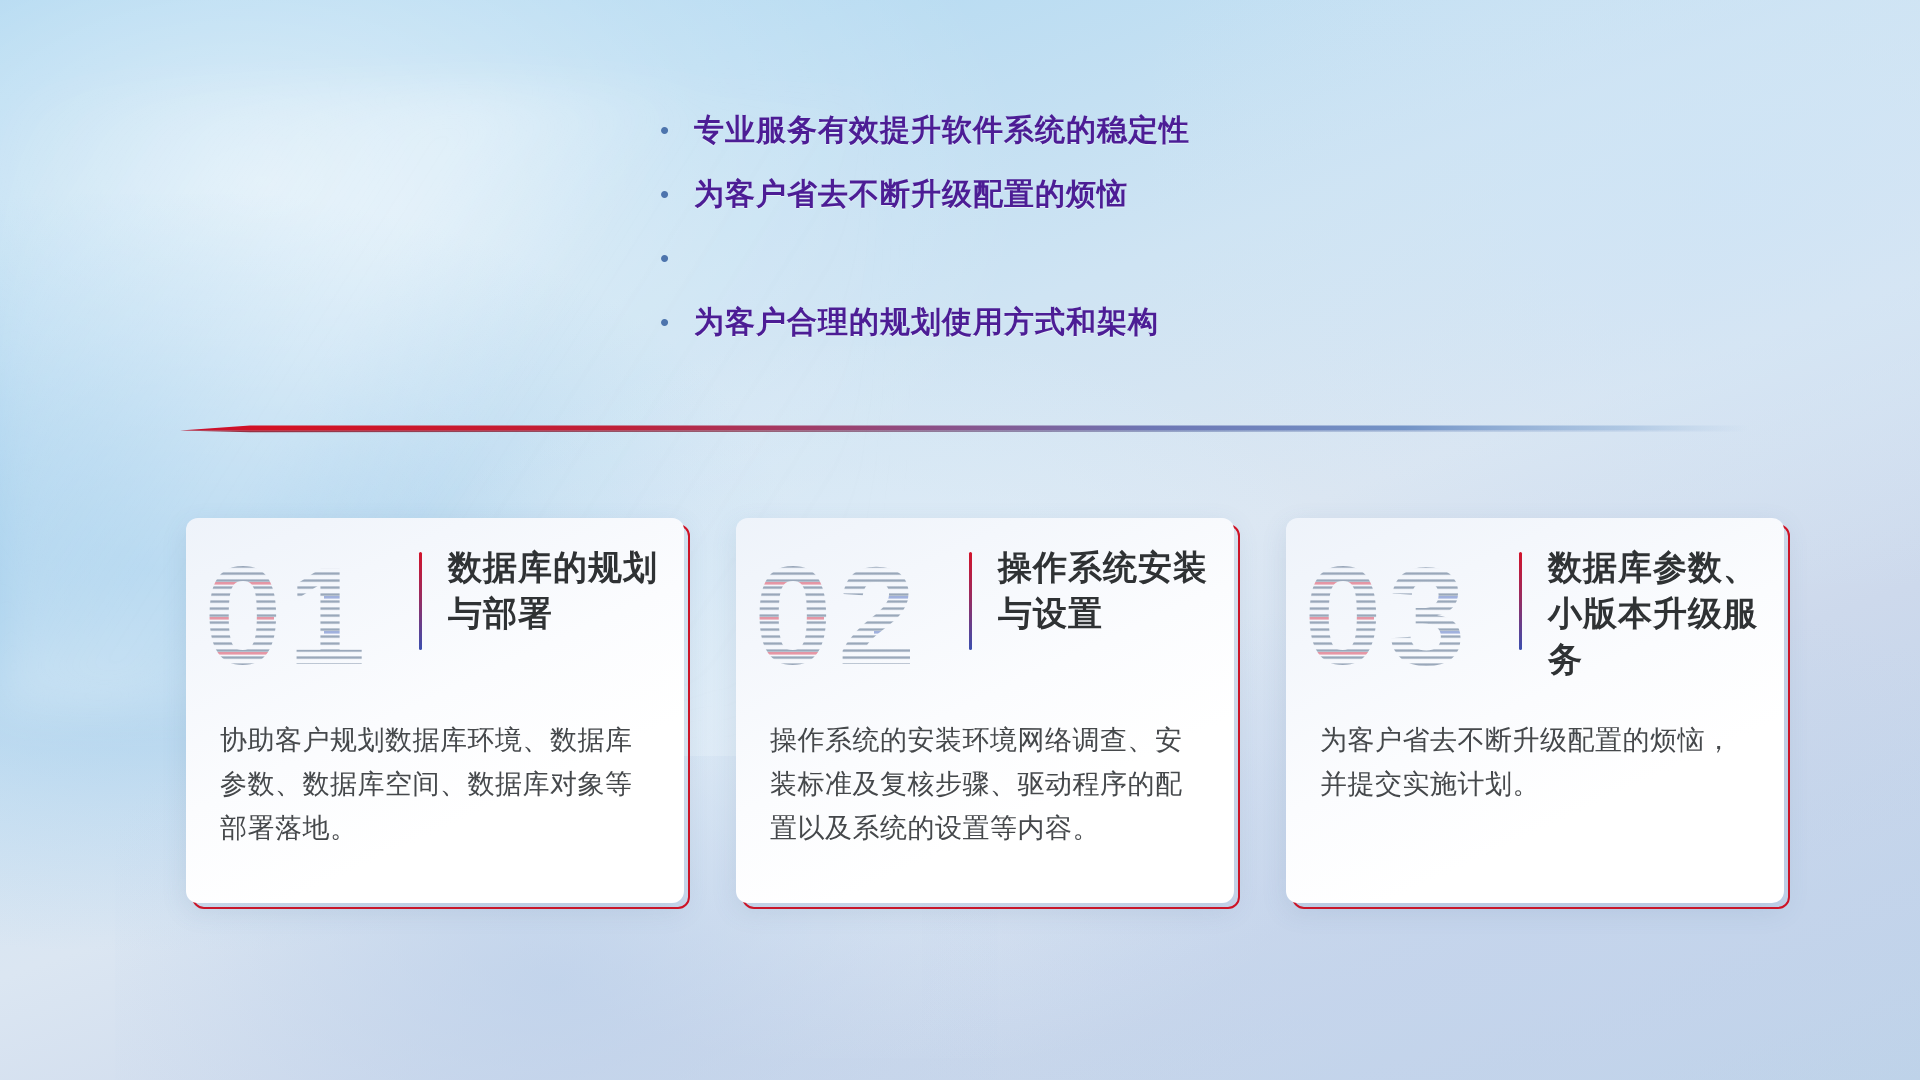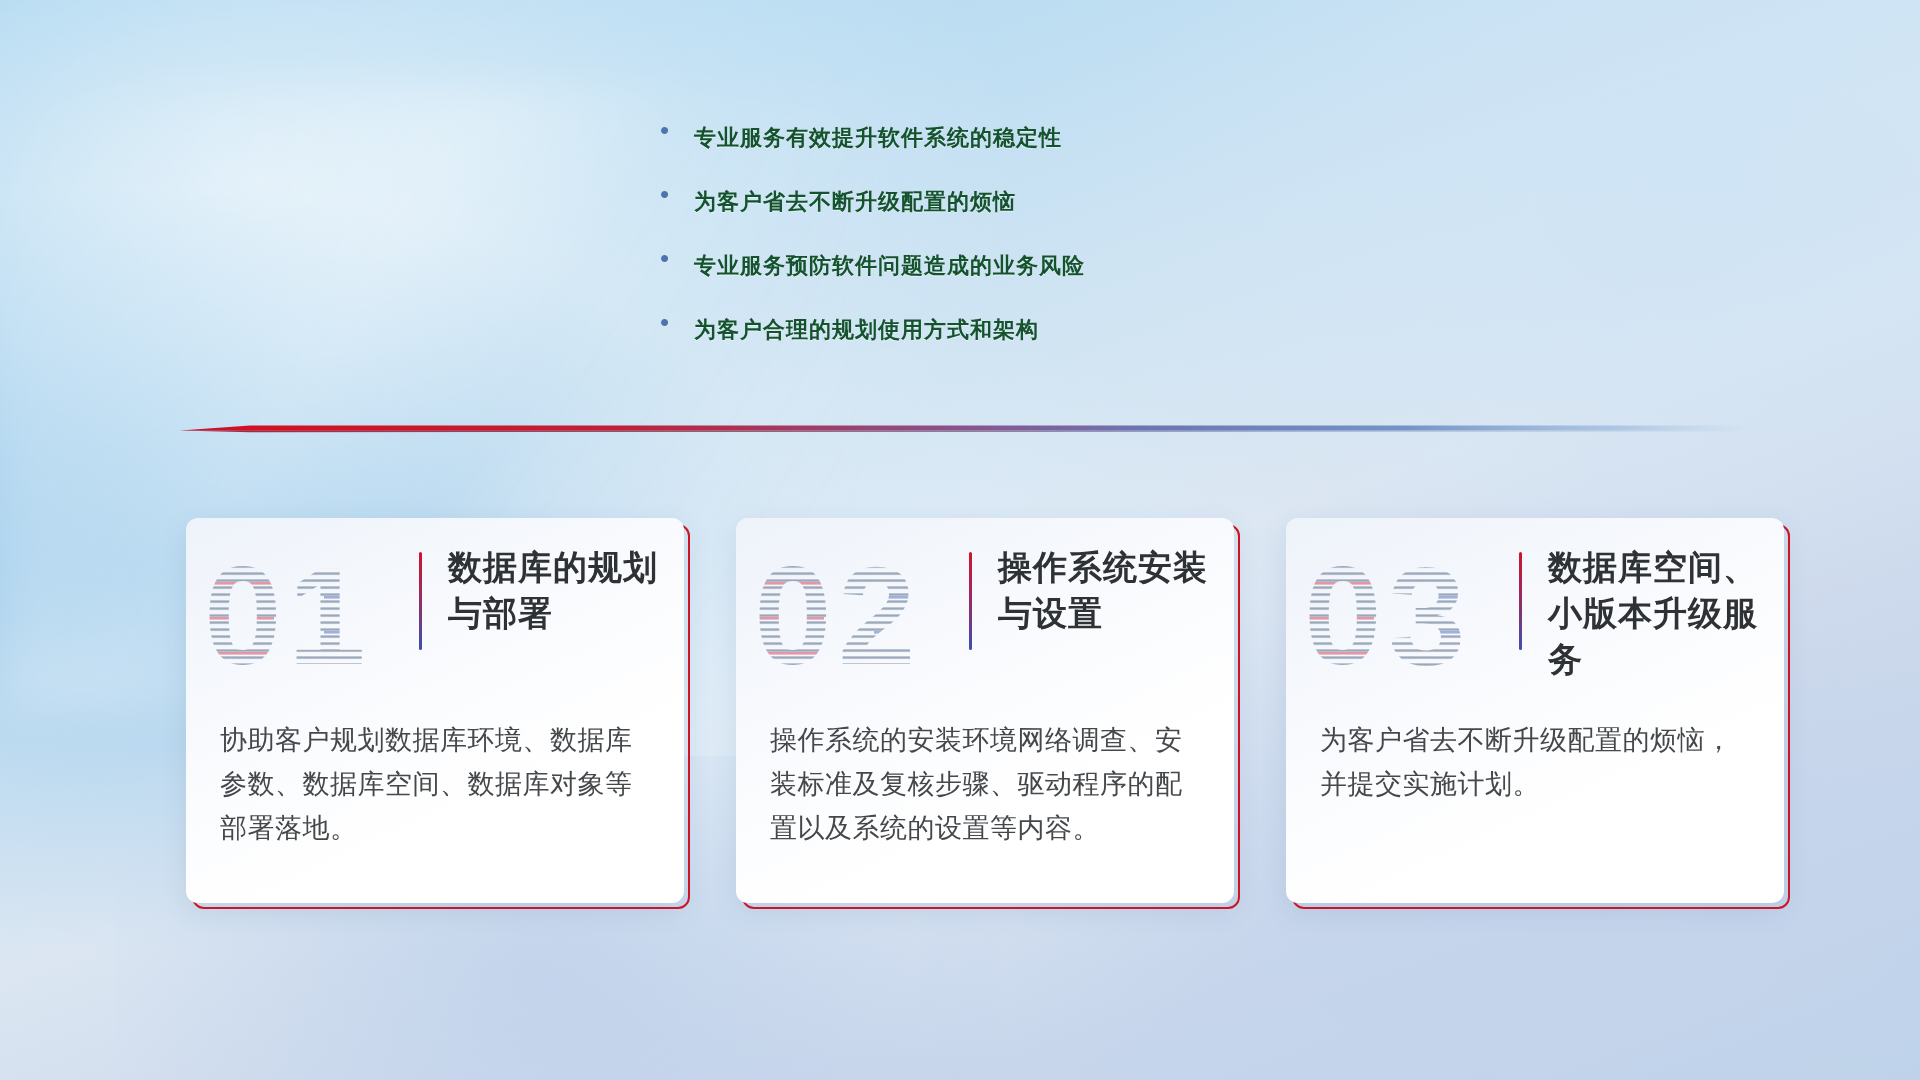--- a/index.html
+++ b/index.html
@@ -53,24 +53,23 @@
   }
   .bullet-row {
     display:flex; align-items:flex-start;
     height:64px;
   }
   .bullet-dot {
     width:34px; flex:0 0 34px;
     color:#4d74ad; font-size:26px; line-height:40px; text-align:left;
   }
   .bullet-text {
-    font-size:22px; line-height:40px; letter-spacing:1px;
-    color:#14532d; font-weight:700;
+    font-size:30px; line-height:40px; letter-spacing:1px;
+    color:#4c1d95; font-weight:700;
     text-shadow: 0 1px 0 rgba(255,255,255,0.45);
-    margin-top: 8px;
   }
 
   
   .divider-wrap {
     position:absolute; left:180px; top:418px; width:1570px; height:20px;
   }
   .divider-main {
     position:absolute; left:0; top:0; width:100%; height:20px;
   }
 
@@ -144,21 +143,20 @@
   <div class="bullet-row">
     <span class="bullet-dot">•</span>
     <span class="bullet-text">专业服务有效提升软件系统的稳定性</span>
   </div>
   <div class="bullet-row">
     <span class="bullet-dot">•</span>
     <span class="bullet-text">为客户省去不断升级配置的烦恼</span>
   </div>
   <div class="bullet-row">
     <span class="bullet-dot">•</span>
-    <span class="bullet-text">专业服务预防软件问题造成的业务风险</span>
   </div>
   <div class="bullet-row">
     <span class="bullet-dot">•</span>
     <span class="bullet-text">为客户合理的规划使用方式和架构</span>
   </div>
 </div>
 
 <div class="divider-wrap">
   <svg class="divider-main" width="1570" height="20" viewBox="0 0 1570 20" preserveAspectRatio="none">
     <defs>
@@ -258,19 +256,19 @@
                 <text x="0" y="120" font-family="'Liberation Sans',sans-serif" font-size="140" font-weight="700" letter-spacing="6">03</text>
               </clipPath>
             </defs>
             <g clip-path="url(#clipNum3)">
               <rect x="0" y="0" width="215" height="140" fill="url(#stripes1)"></rect>
               <rect x="0" y="0" width="215" height="140" fill="url(#stripesC1)"></rect>
             </g>
           </svg>
         </div>
         <div class="card-sep"></div>
-        <div class="card-title">数据库空间、小版本升级服务</div>
+        <div class="card-title">数据库参数、小版本升级服务</div>
       </div>
       <div class="card-desc">为客户省去不断升级配置的烦恼，并提交实施计划。</div>
     </div>
   </div>
 
 </div>
 
 </body></html>

